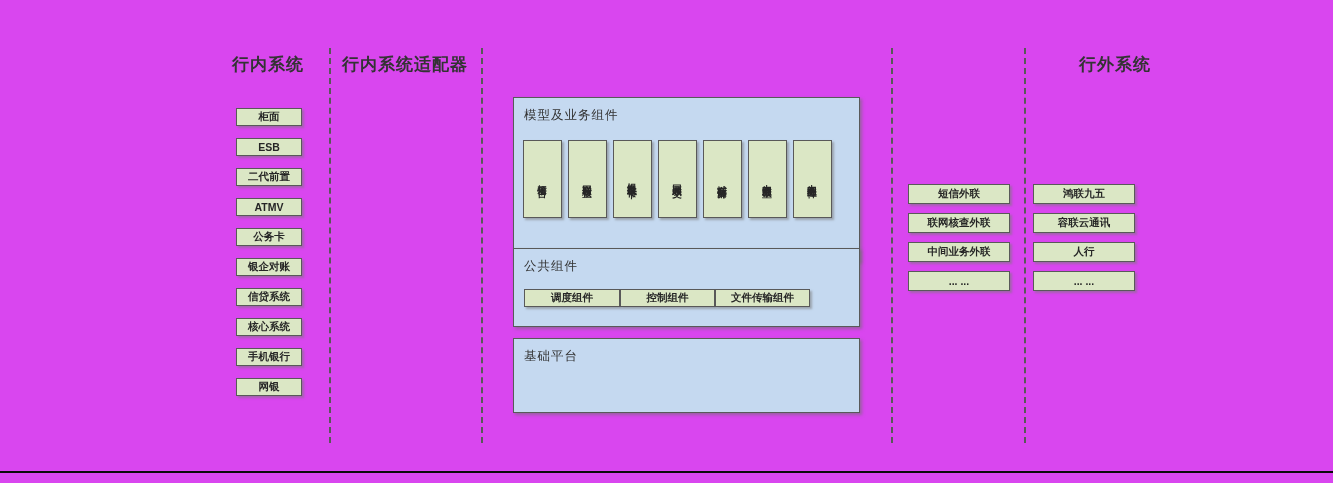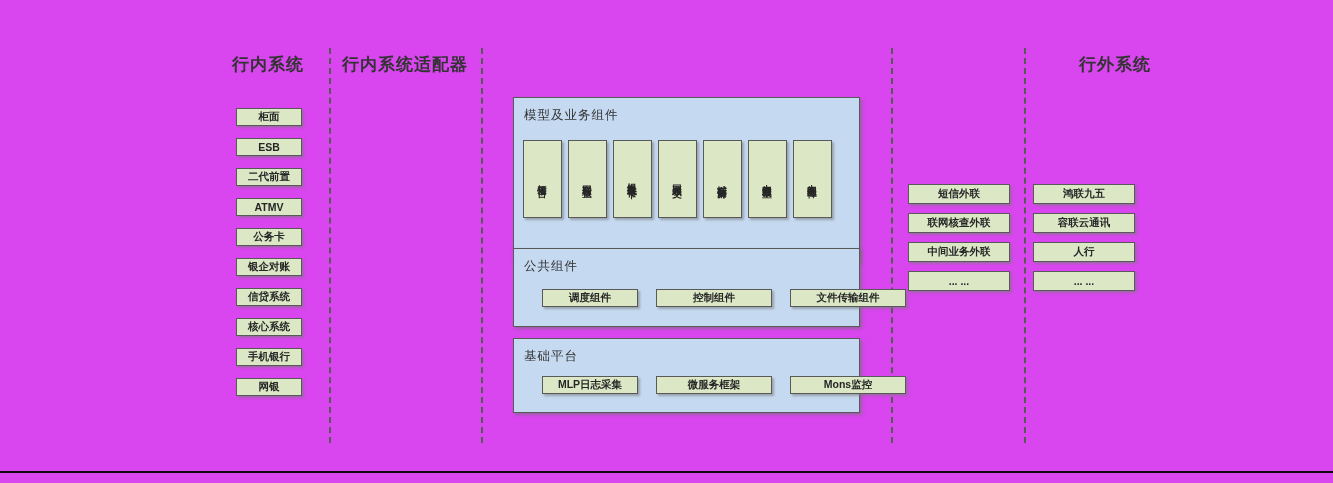--- a/index.html
+++ b/index.html
@@ -44,22 +44,22 @@
   }
   .panel-row { position: absolute; display: flex; flex-direction: row; }
 
   .vgroup { top: 42px; left: 9px; gap: 6px; }
   .vbox {
     width: 39px; height: 78px;
     writing-mode: vertical-rl; text-orientation: upright;
     display: flex; align-items: center; justify-content: center;
     font-size: 9.5px; letter-spacing: 1px; line-height: 39px;
   }
-  .hgroup { left: 28px; gap: 18px; }
-  .hbox { width: 116px; height: 18px; }
+  .hgroup { left: 10px; }
+  .hbox { width: 95px; height: 18px; }
   .hbox.first { width: 96px; }
   .p2 .hgroup { top: 40px; }
   .p3 .hgroup { top: 37px; }
 
   .bottom-rule { position: absolute; left: 0; top: 471px; width: 1333px; height: 2px; background: #0a0a0a; }
 </style>
 </head>
 <body>
 
 <div class="canvas">
@@ -104,25 +104,20 @@
     <div class="panel-label">公共组件</div>
     <div class="panel-row hgroup">
       <div class="gbox hbox first">调度组件</div>
       <div class="gbox hbox">控制组件</div>
       <div class="gbox hbox">文件传输组件</div>
     </div>
   </div>
 
   <div class="panel p3" style="top:338px; height:75px;text-align:right;">
     <div class="panel-label">基础平台</div>
-    <div class="panel-row hgroup">
-      <div class="gbox hbox first">MLP日志采集</div>
-      <div class="gbox hbox">微服务框架</div>
-      <div class="gbox hbox">Mons监控</div>
-    </div>
   </div>
 
   <div class="vstack col-out" style="left:908px; top:184px;">
     <div class="gbox">短信外联</div>
     <div class="gbox">联网核查外联</div>
     <div class="gbox">中间业务外联</div>
     <div class="gbox">... ...</div>
   </div>
 
   <div class="vstack col-ext" style="left:1033px; top:184px;justify-content:flex-end;">

